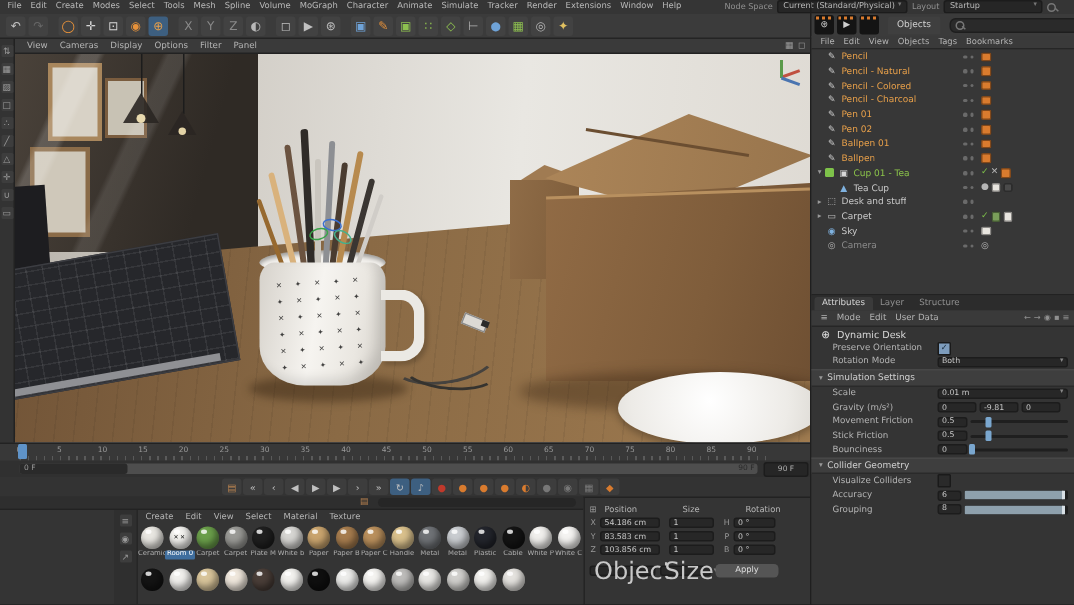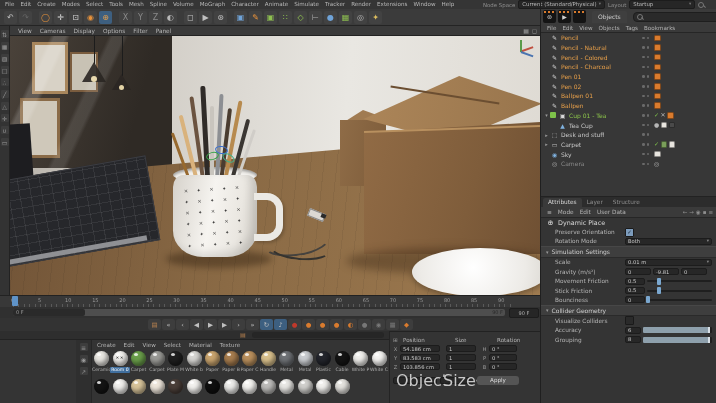--- a/index.html
+++ b/index.html
@@ -703,21 +703,21 @@
           <div>←</div>
           <div>→</div>
           <div>◉</div>
           <div>▪</div>
           <div>≡</div>
         </div>
       </div>
     <div id="attrbody">
         <div class="arow atitle">
           <div class="ticn">⊕</div>
-          <div style="color: rgb(216, 216, 216); font-size: 6.4px; margin-left: 3px;">Dynamic Place</div>
+          <div style="color: rgb(216, 216, 216); font-size: 6.4px; margin-left: 3px;">Dynamic Desk</div>
         </div>
         <div class="arow">
           <div class="albl">Preserve Orientation</div>
           <div class="actl">
             <div class="cbx on">✓</div>
           </div>
         </div>
         <div class="arow">
           <div class="albl">Rotation Mode</div>
           <div class="actl">

